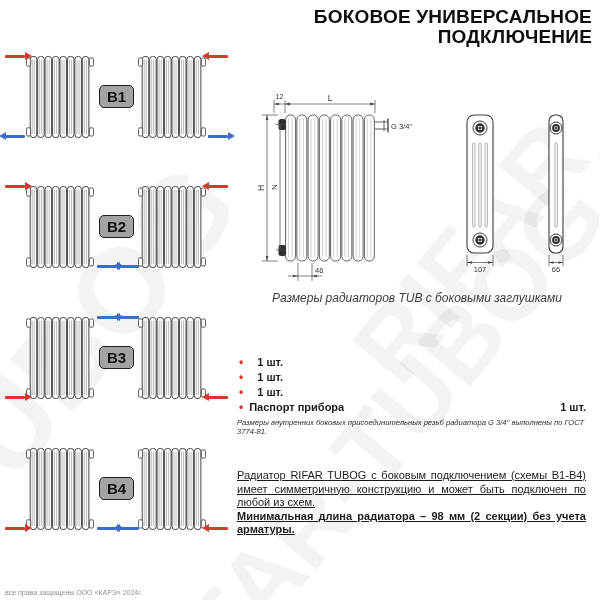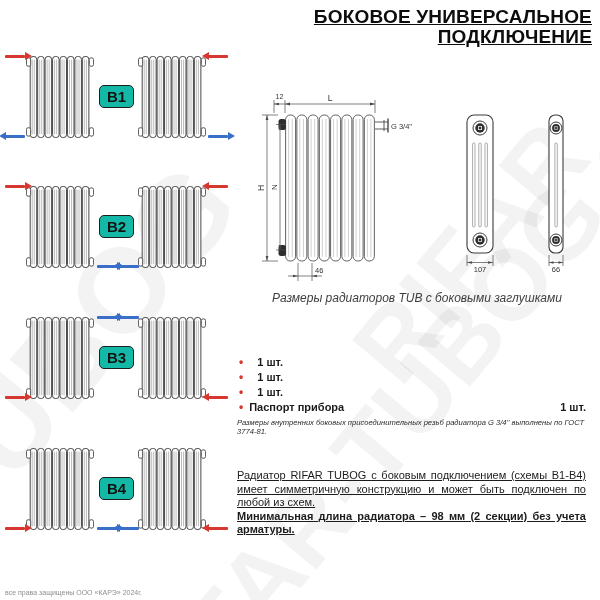--- a/index.html
+++ b/index.html
@@ -6,29 +6,29 @@
   #page{position:relative;width:600px;height:600px;background:#fff;overflow:hidden;
         font-family:"Liberation Sans",sans-serif;color:#161616;}
   
   .wm{position:absolute;font-weight:800;white-space:nowrap;color:rgba(30,30,30,0.055);
       transform:rotate(-50deg);transform-origin:left top;z-index:0;pointer-events:none;}
   .wm1{font-size:120px;left:-120px;top:470px;}
   .wm2{font-size:100px;left:95px;top:690px;}
   .wm3{font-size:100px;left:330px;top:330px;}
   
   .title{position:absolute;top:7px;right:8px;text-align:right;z-index:2;
-         font-size:19px;line-height:1.05;font-weight:800;letter-spacing:.2px;color:#0d0d0d;text-decoration:underline;}
+         font-size:19px;line-height:1.05;font-weight:800;letter-spacing:.2px;color:#0d0d0d;}
   .title span{display:block;}
   
   .scheme-row{position:absolute;left:0;width:232px;height:97px;z-index:2;}
   .r0{top:49px}.r1{top:179px}.r2{top:310px}.r3{top:441px}
   .rad{position:absolute;top:0;width:68px;height:96px;}
   .rad.left{left:26px}.rad.right{left:138px}
   .scheme-label{position:absolute;left:99px;top:36px;width:33px;height:21px;
-      border:1.6px solid #1e1e1e;border-radius:5px;background:#14b8a6;
+      border:1.6px solid #1e1e1e;border-radius:5px;background:#a3a3a3;
       display:flex;align-items:center;justify-content:center;
       font-size:15px;font-weight:800;color:#111;}
   
   .arrow{position:absolute;width:20px;height:3px;background:currentColor;border-radius:1px;}
   .arrow.red{color:#d6382f}.arrow.blue{color:#3a6fc9}
   .arrow::after{content:"";position:absolute;top:-3.2px;width:0;height:0;
       border-top:4.8px solid transparent;border-bottom:4.8px solid transparent;}
   .arrow.dir-right::after{right:-6.5px;border-left:7px solid currentColor;}
   .arrow.dir-left::after{left:-6.5px;border-right:7px solid currentColor;}
   .ol-top{left:5px;top:6px}   .ol-bottom{left:5px;top:86px}

